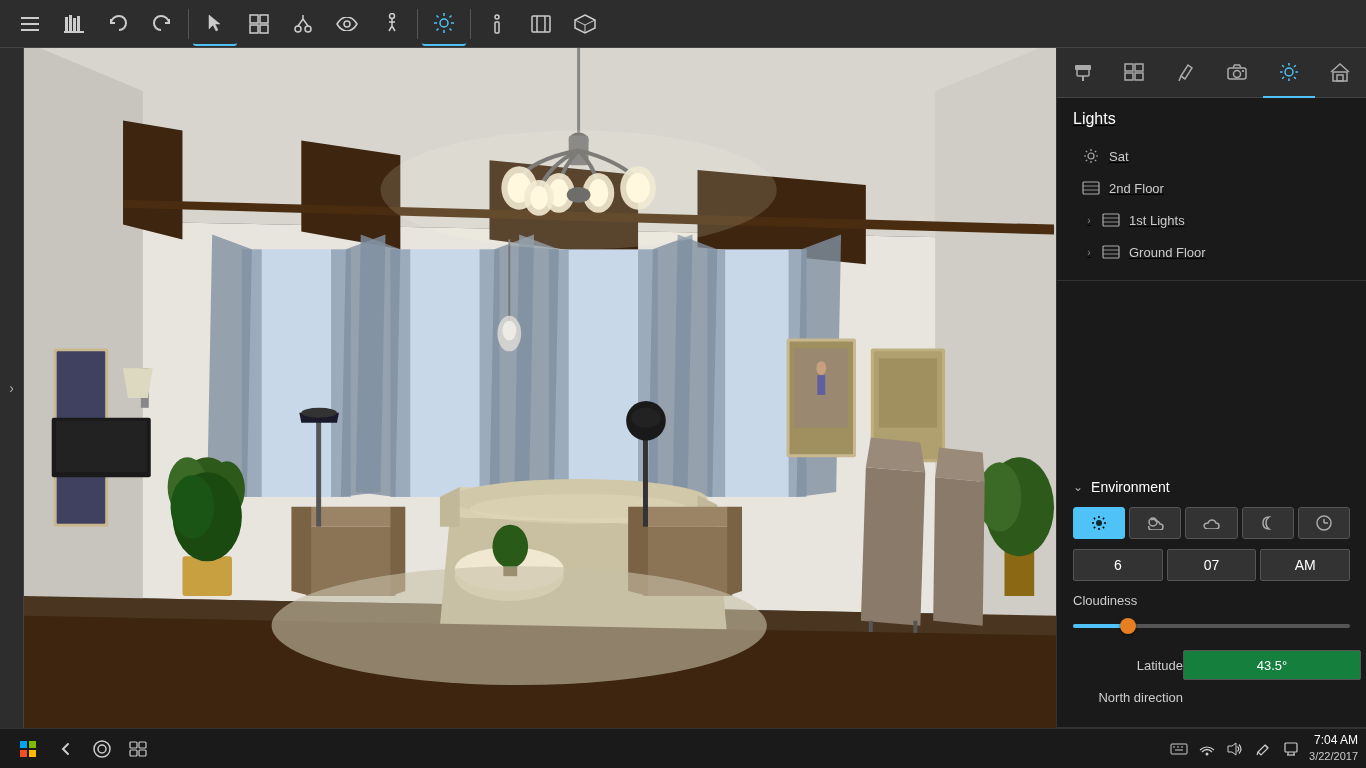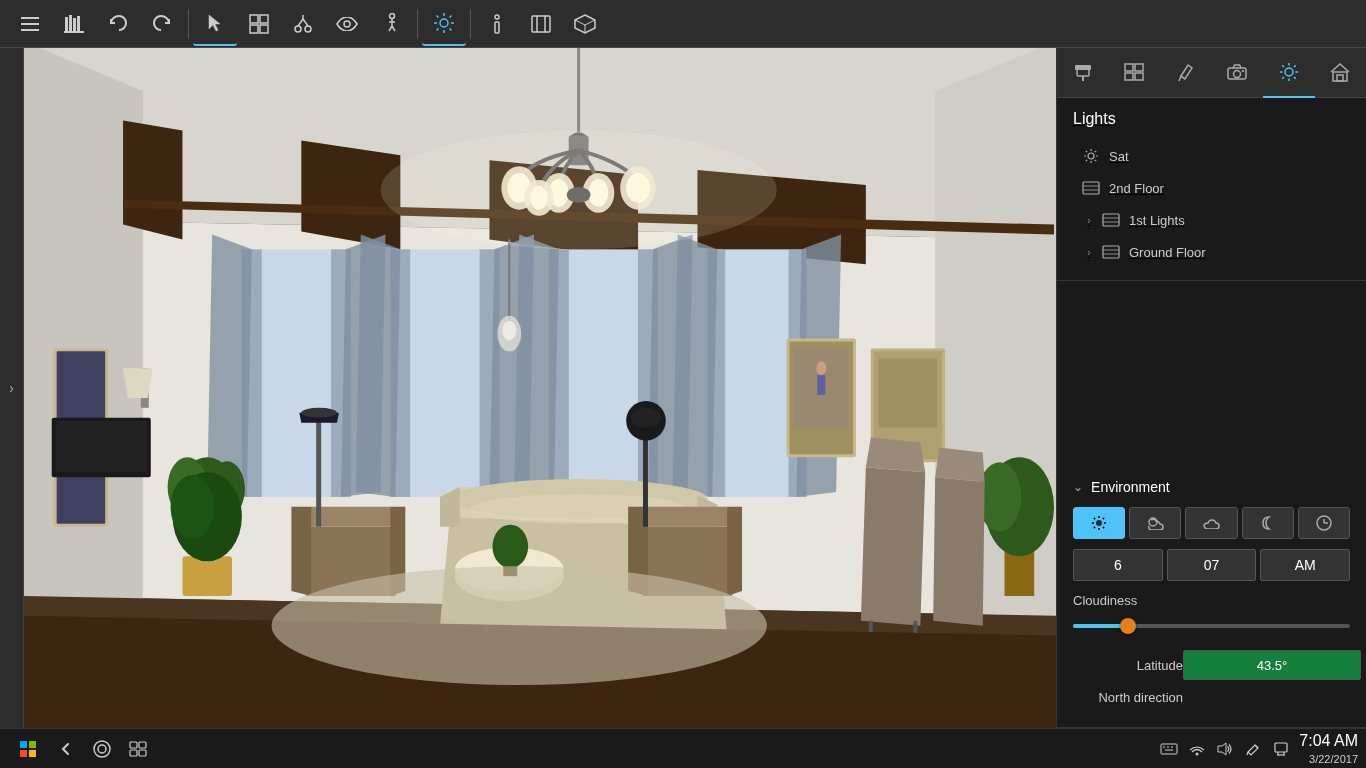--- a/index.html
+++ b/index.html
@@ -839,17 +839,17 @@
     </div>
     <div class="taskbar-icon">
       <svg width="14" height="14" viewBox="0 0 14 14" fill="none">
         <rect x="1" y="1" width="12" height="9" rx="1" stroke="#ccc" stroke-width="1.2" fill="none"></rect>
         <line x1="4" y1="10" x2="4" y2="13" stroke="#ccc" stroke-width="1.2"></line>
         <line x1="10" y1="10" x2="10" y2="13" stroke="#ccc" stroke-width="1.2"></line>
         <line x1="3" y1="13" x2="11" y2="13" stroke="#ccc" stroke-width="1.2"></line>
       </svg>
     </div>
     <div class="taskbar-time">
-      <div style="font-size:16px;color:#fff;">7:04 AM</div>
+      <div style="font-size:12px;color:#fff;">7:04 AM</div>
       <div style="font-size:11px;color:#ccc;">3/22/2017</div>
     </div>
   </div>
 </div>
 
 </body></html>

